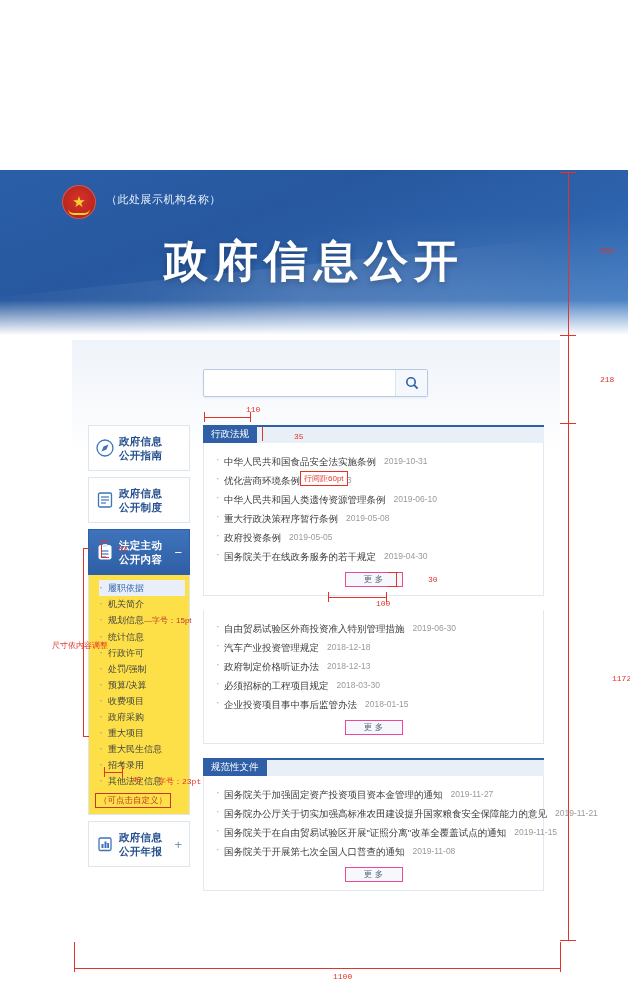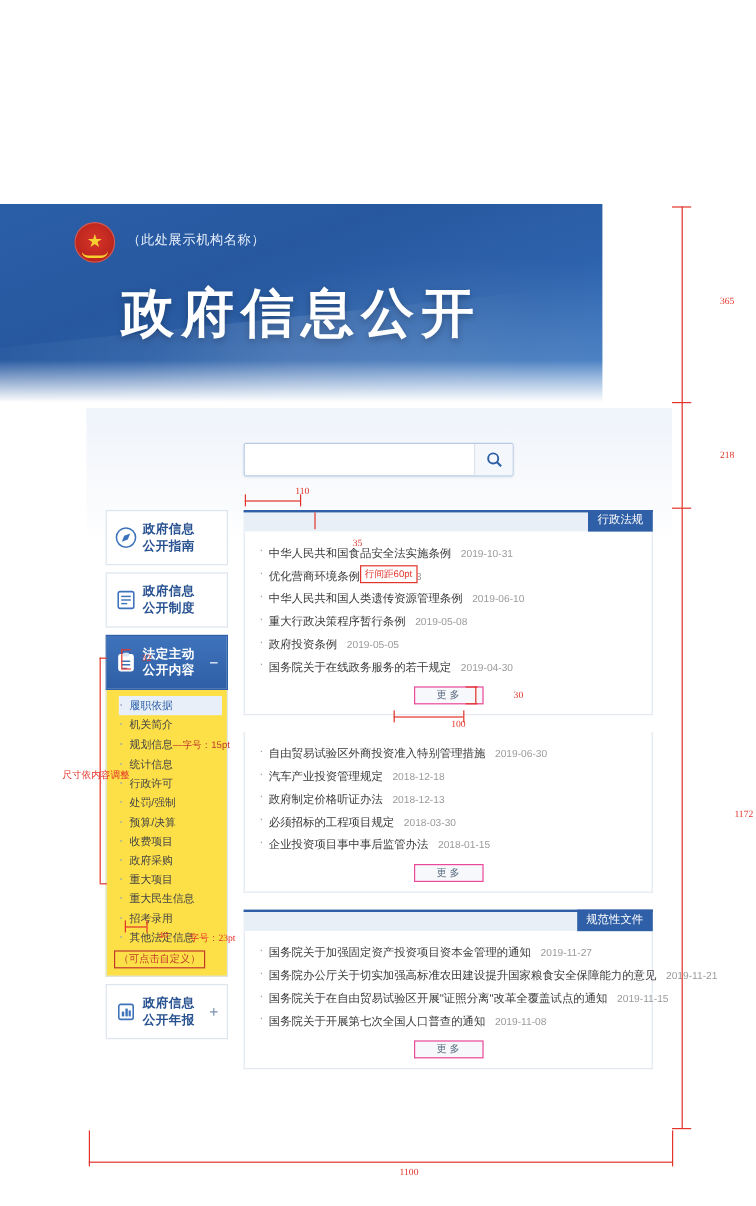--- a/index.html
+++ b/index.html
@@ -6,21 +6,21 @@
   html, body { margin:0; padding:0; }
   body {
     width:630px; height:1005px; position:relative;
     background:#fff;
     font-family:"Liberation Sans","DejaVu Sans",sans-serif;
     overflow:hidden;
   }
 
   
   .banner{
-    position:absolute; left:0; top:170px; width:502px; height:165px;
+    position:absolute; left:0; top:170px; width:628px; height:165px;
     background:
       radial-gradient(ellipse at 80% 120%, rgba(255,255,255,.22) 0%, rgba(255,255,255,0) 55%),
       linear-gradient(160deg,#2a5fa8 0%,#27589f 35%,#2d63ac 65%,#3d7bc4 100%);
     overflow:hidden;
   }
   .banner:after{
     content:""; position:absolute; left:-10%; top:55%; width:130%; height:60%;
     background:linear-gradient(100deg, rgba(255,255,255,0) 0%, rgba(255,255,255,.10) 45%, rgba(255,255,255,0) 75%);
     transform:rotate(-6deg);
   }
@@ -124,21 +124,21 @@
     padding:0 3px; margin-top:3px; margin-left:-4px; line-height:13px;
   }
 
   
   .content{
     position:absolute; left:203px; top:425px; width:341px; z-index:3;
   }
   .block{ margin-bottom:14px; }
   .block-hd{
     height:18px; background:#e9eff7; border-top:2px solid #2f5fa6;
-    display:flex; align-items:center;justify-content:flex-end;
+    display:flex; align-items:center;
   }
   .block-hd .tag{
     background:#2f5fa6; color:#fff; font-size:9.5px; padding:2px 8px; line-height:14px;
     margin-top:-2px;
   }
   .block-bd{
     border:1px solid #e3e8f0; border-top:0; background:#fff; padding:9px 12px 6px 12px;
   }
   .row{
     display:flex; align-items:flex-end; gap:8px;
@@ -154,21 +154,21 @@
     border:1px solid #ec4899; background:#f6f8fb; color:#5b6b80;
     font-size:8.5px; line-height:13px; text-align:center; cursor:pointer;
   }
 
   
   .ann{ position:absolute; z-index:9; }
   .vline{ border-left:1px solid #e2342a; }
   .hline{ border-top:1px solid #e2342a; }
   .atxt{
     position:absolute; color:#e2342a; font-size:8px; z-index:10;
-    font-family:Liberation Serif, serif; white-space:nowrap;padding-left:28px;
+    font-family:Liberation Mono, monospace; white-space:nowrap;padding-left:28px;
   }
   .abox{
     position:absolute; border:1px solid #e2342a; color:#e2342a; font-size:8px;
     padding:1px 3px; background:#fff; z-index:11; white-space:nowrap;
   }
 </style>
 </head>
 <body>
 
 <div class="banner">
@@ -373,21 +373,21 @@
 <div class="ann vline" style="left:74px; top:942px; height:30px;"></div>
 <div class="ann vline" style="left:560px; top:942px; height:30px;"></div>
 <div class="atxt" style="left:305px; top:972px;">1100</div>
 
 <div class="ann hline" style="left:204px; top:417px; width:46px;"></div>
 <div class="ann vline" style="left:204px; top:412px; height:10px;"></div>
 <div class="ann vline" style="left:250px; top:412px; height:10px;"></div>
 <div class="atxt" style="left:218px; top:405px;">110</div>
 
 <div class="ann vline" style="left:262px; top:427px; height:14px;"></div>
-<div class="atxt" style="left:266px; top:448px;text-align:center;">35</div>
+<div class="atxt" style="left:266px; top:432px;text-align:center;">35</div>
 
 <div class="abox" style="left:300px; top:471px;">行间距60pt</div>
 
 <div class="ann hline" style="left:328px; top:597px; width:58px;"></div>
 <div class="ann vline" style="left:328px; top:592px; height:10px;"></div>
 <div class="ann vline" style="left:386px; top:592px; height:10px;"></div>
 <div class="atxt" style="left:348px; top:599px;">100</div>
 <div class="ann vline" style="left:396px; top:572px; height:14px;"></div>
 <div class="atxt" style="left:400px; top:575px;">30</div>
 <div class="ann hline" style="left:388px; top:572px; width:10px;"></div>

